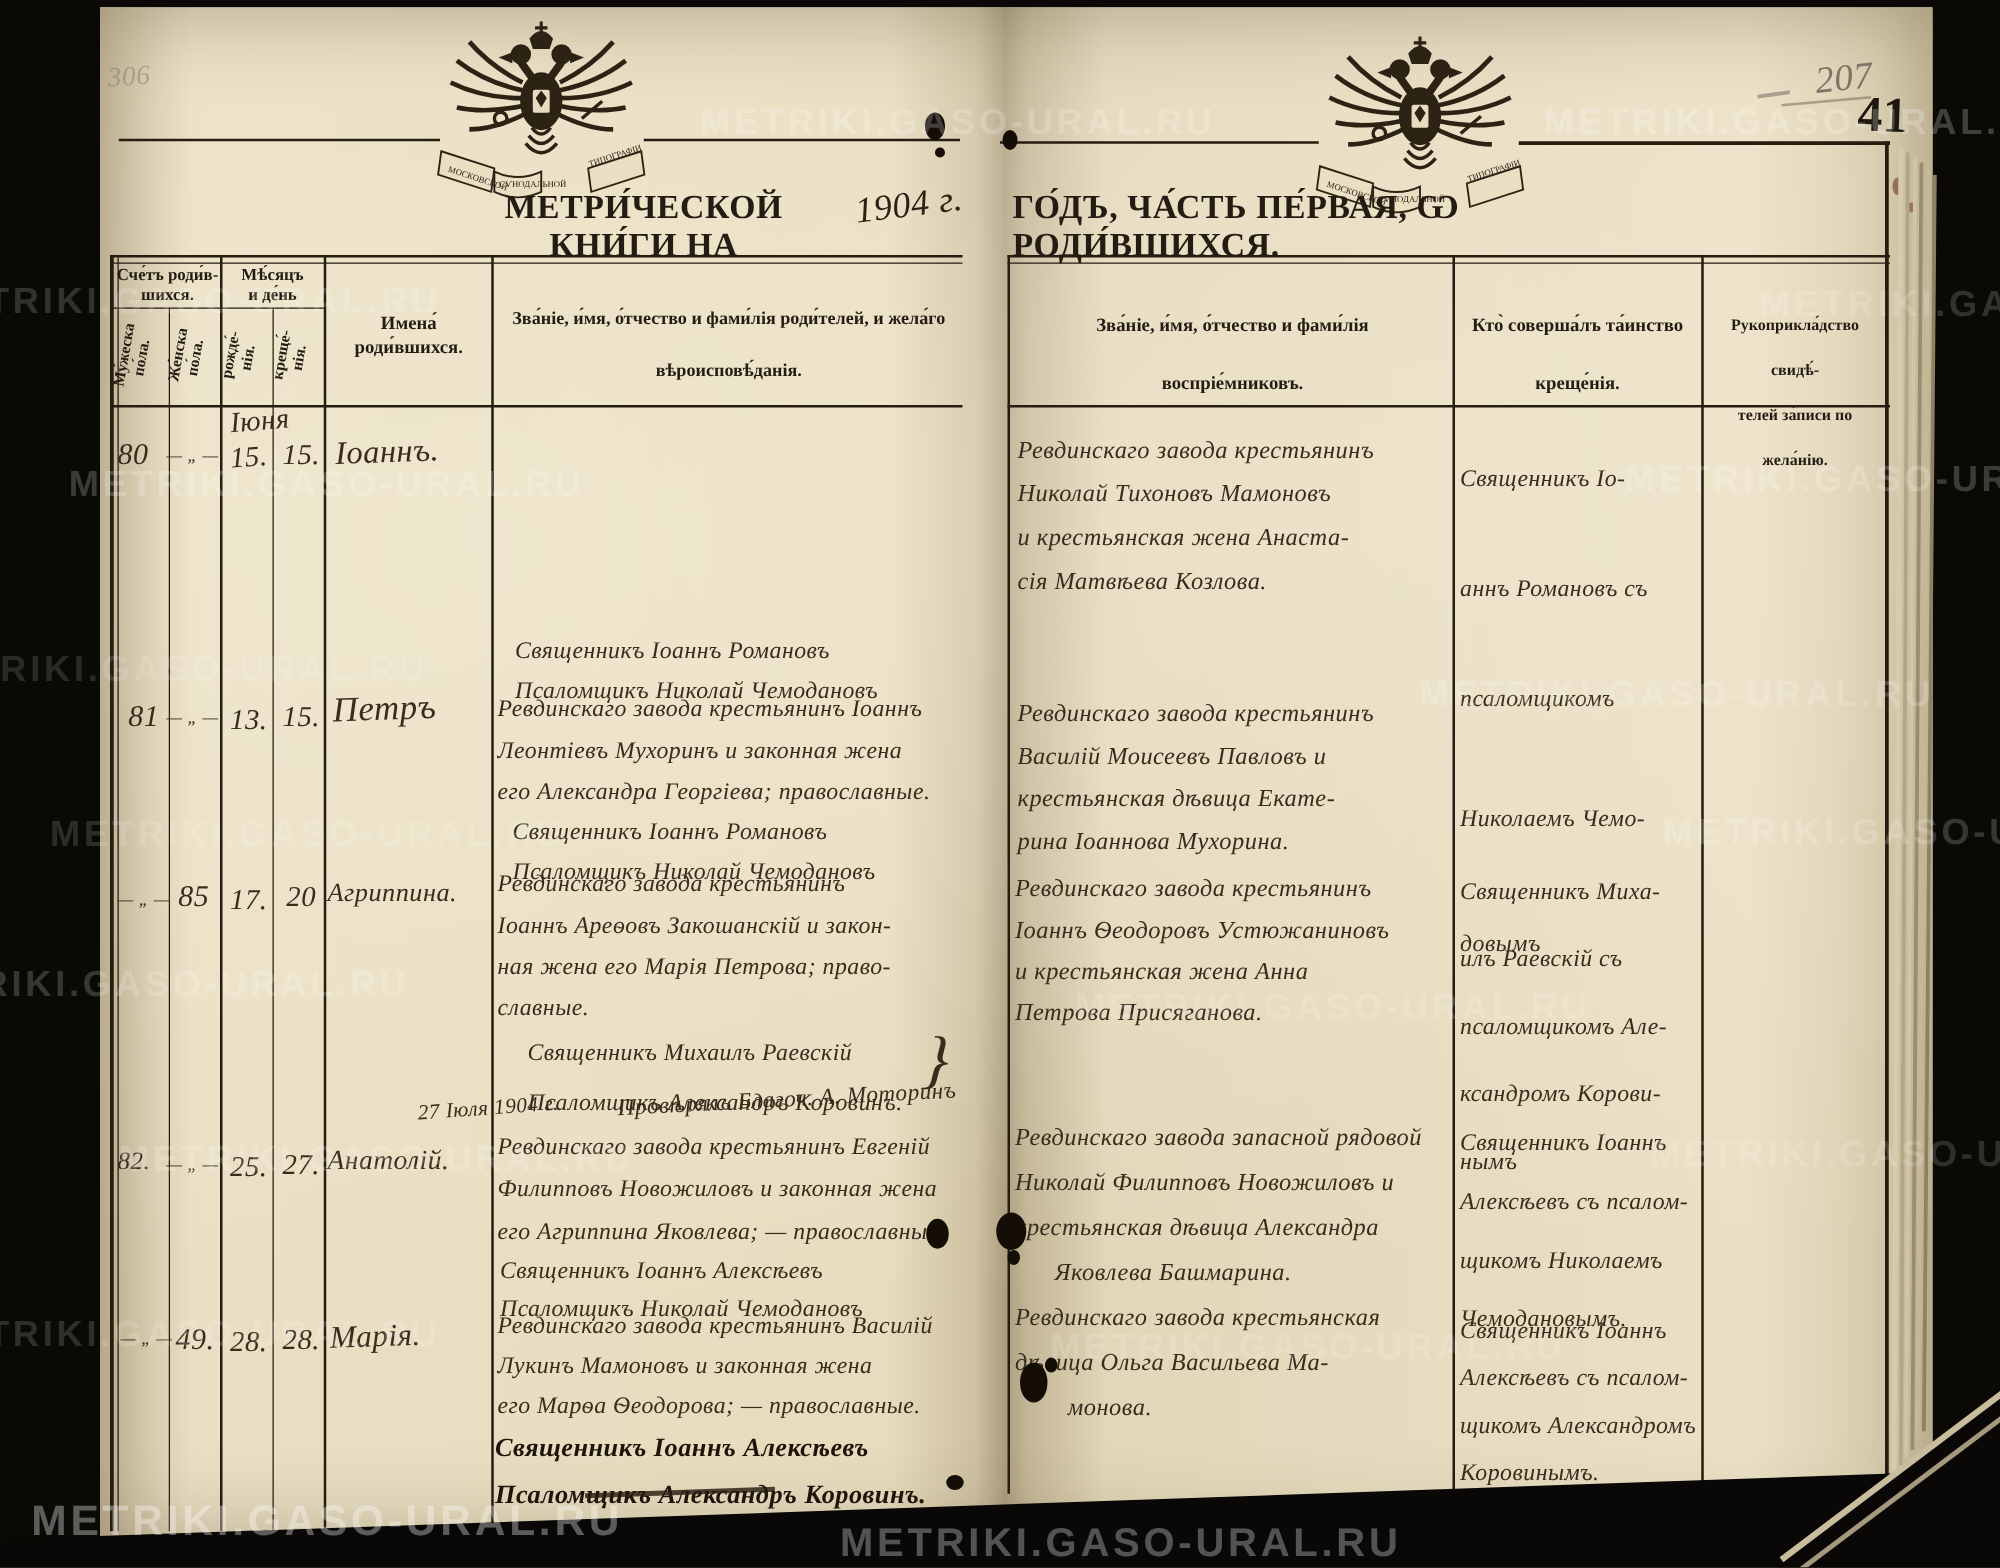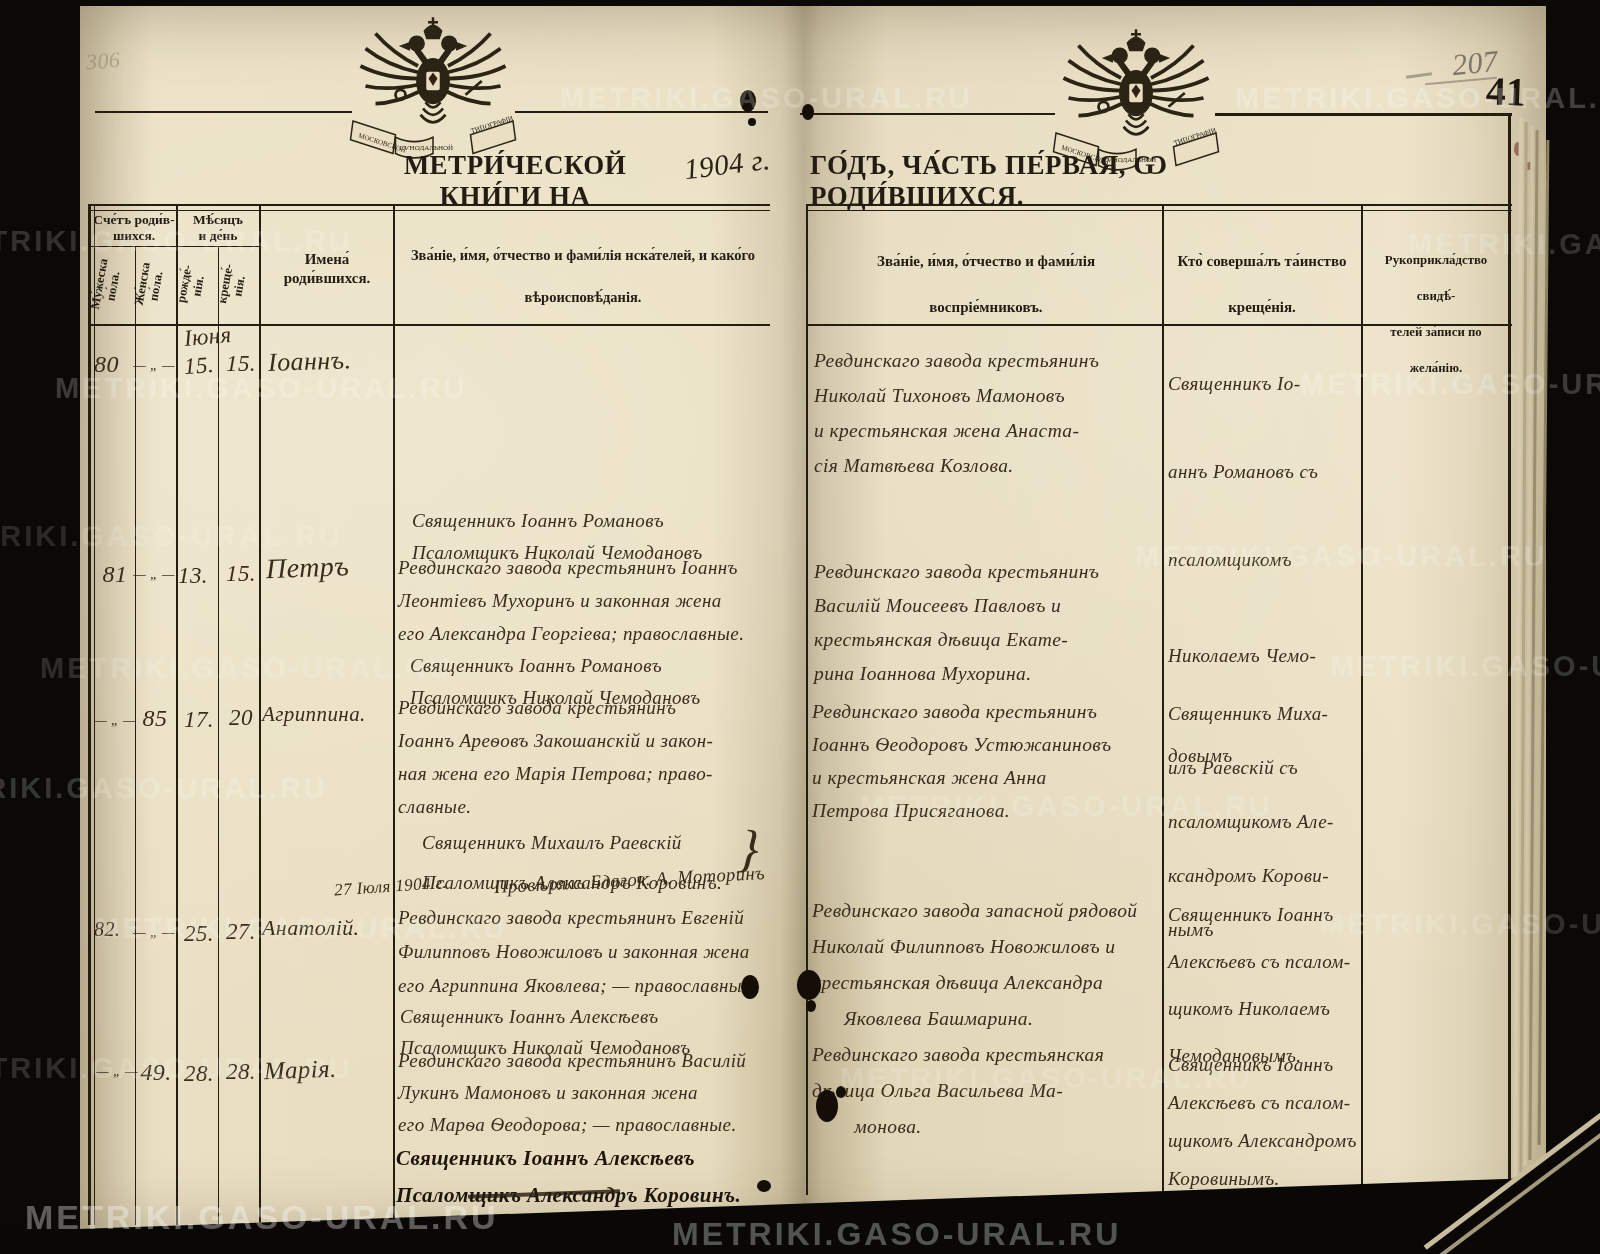--- a/index.html
+++ b/index.html
@@ -156,21 +156,21 @@
 и де́нь</div>
   <div class="pr" style="left:67px;top:266px;width:90px;height:40px;font-size:12.5px;line-height:14px;transform:rotate(-80deg)">Му́жеска
 по́ла.</div>
   <div class="pr" style="left:110px;top:266px;width:90px;height:40px;font-size:12.5px;line-height:14px;transform:rotate(-80deg)">Же́нска
 по́ла.</div>
   <div class="pr" style="left:152px;top:266px;width:90px;height:40px;font-size:12.5px;line-height:14px;transform:rotate(-80deg)">рожде́-
 нія.</div>
   <div class="pr" style="left:193px;top:266px;width:90px;height:40px;font-size:12.5px;line-height:14px;transform:rotate(-80deg)">креще́-
 нія.</div>
   <div class="pr" style="left:263px;top:250px;width:128px;font-size:15px;line-height:19px">Имена́ роди́вшихся.</div>
-  <div class="pr" style="left:398px;top:234px;width:370px;font-size:14.5px;line-height:42px">Зва́ніе, и́мя, о́тчество и фами́лія нска́телей, и како́го
+  <div class="pr" style="left:398px;top:234px;width:370px;font-size:14.5px;line-height:42px">Зва́ніе, и́мя, о́тчество и фами́лія роди́телей, и жела́го
 вѣроисповѣ́данія.</div>
   <div class="pr" style="left:812px;top:238px;width:348px;font-size:15px;line-height:46px">Зва́ніе, и́мя, о́тчество и фами́лія
 воспріе́мниковъ.</div>
   <div class="pr" style="left:1166px;top:238px;width:192px;font-size:15px;line-height:46px">Кто̀ соверша́лъ та́инство
 креще́нія.</div>
   <div class="pr" style="left:1366px;top:242px;width:140px;font-size:12.8px;line-height:36px">Рукоприкла́дство свидѣ́-
 телей за́писи по жела́нію.</div>
 
   <div class="hw" style="left:184px;top:318px;width:90px;font-size:23px;transform:rotate(-5deg)">Іюня</div>
   <div class="hw" style="left:94px;top:346px;width:42px;font-size:24px;">80</div>
@@ -183,21 +183,21 @@
   <div class="hw" style="left:814px;top:343px;width:345px;font-size:19.5px;line-height:35px">Ревдинскаго завода крестьянинъ
 Николай Тихоновъ Мамоновъ
 и крестьянская жена Анаста-
 сія Матвѣева Козлова.</div>
   <div class="hw" style="left:1168px;top:340px;width:190px;font-size:19px;line-height:88px">Священникъ Іо-
 аннъ Романовъ съ
 псаломщикомъ</div>
 
   <div class="hw" style="left:94px;top:556px;width:42px;font-size:24px;text-align:center">81</div>
   <div class="hw" style="left:126px;top:564px;width:56px;font-size:14px;text-align:center">— „ —</div>
-  <div class="hw" style="left:178px;top:559px;width:42px;font-size:23px;text-align:left">13.</div>
+  <div class="hw" style="left:178px;top:559px;width:42px;font-size:23px;text-align:center">13.</div>
   <div class="hw" style="left:220px;top:557px;width:42px;font-size:23px;text-align:center">15.</div>
   <div class="hw" style="left:266px;top:546px;width:126px;font-size:28px;transform:rotate(-2deg)">Петръ</div>
   <div class="hw" style="left:398px;top:551px;width:378px;font-size:19px;line-height:33px">Ревдинскаго завода крестьянинъ Іоаннъ
 Леонтіевъ Мухоринъ и законная жена
 его Александра Георгіева; православные.</div>
   <div class="hw" style="left:410px;top:650px;width:345px;font-size:19px;line-height:32px">Священникъ Іоаннъ Романовъ
 Псаломщикъ Николай Чемодановъ</div>
   <div class="hw" style="left:814px;top:555px;width:345px;font-size:19.5px;line-height:34px">Ревдинскаго завода крестьянинъ
 Василій Моисеевъ Павловъ и
 крестьянская дѣвица Екате-

